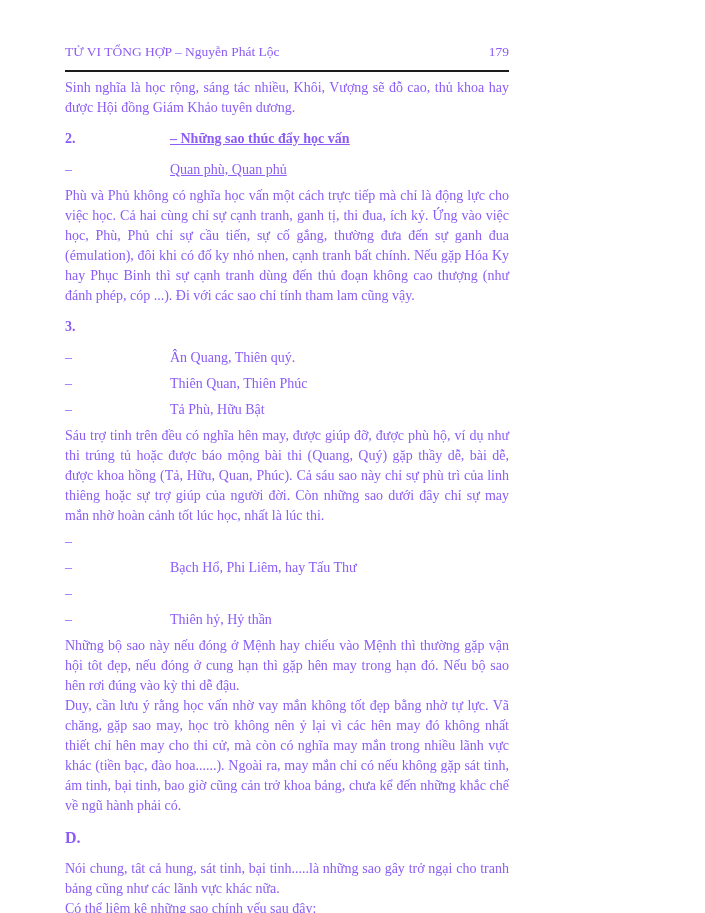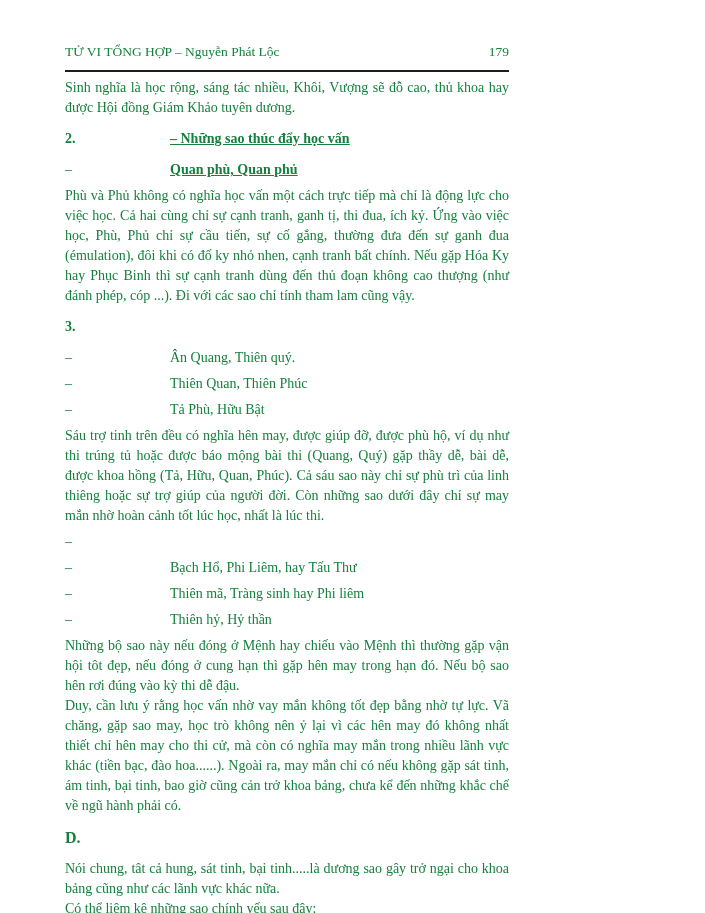--- a/index.html
+++ b/index.html
@@ -2,21 +2,21 @@
 <html lang="vi"><head>
 <meta charset="utf-8">
 <style>
   html, body { margin: 0; padding: 0; background: #ffffff; }
   .page {
     position: relative;
     width: 571px;
     height: 913px;
     box-sizing: border-box;
     background: #ffffff;
-    color: #15803d;
+    color: #8b5cf6;
     font-family: "Liberation Serif", "DejaVu Serif", serif;
     padding: 44px 62px 0 65px;
     overflow: hidden;
   }
   .hdr {
     display: flex;
     justify-content: space-between;
     align-items: baseline;
     font-size: 13.5px;
     line-height: 16px;
@@ -28,21 +28,21 @@
   }
   .body { font-size: 14px; line-height: 20px; margin-top: 6px; }
   .block { margin: 0 0; }
   .paragraph { text-align: justify; }
   .heading, .list_item { display: flex; text-align: left; }
   .heading { margin: 11px 0; }
   .list_item { margin: 6px 0; }
   .label { flex: 0 0 105px; }
   .heading .label { font-weight: 700; }
   .heading .btext { font-weight: 700; text-decoration: underline; }
-  .emphasis .btext { font-weight: 700; }
+  .emphasis .btext { font-weight: 400; }
   .u { text-decoration: underline; }
   .heading.large { font-size: 16px; line-height: 21px; }
 </style>
 </head>
 <body>
 
 <div class="page">
   <div class="hdr">
     <span>TỬ VI TỔNG HỢP – Nguyễn Phát Lộc</span>
     <span>179</span>
@@ -77,31 +77,30 @@
       <div class="block paragraph">Sáu trợ tinh trên đều có nghĩa hên may, được giúp đỡ, được phù hộ, ví dụ như thi trúng tủ hoặc được báo mộng bài thi (Quang, Quý) gặp thầy dễ, bài dễ, được khoa hồng (Tả, Hữu, Quan, Phúc). Cả sáu sao này chỉ sự phù trì của linh thiêng hoặc sự trợ giúp của người đời. Còn những sao dưới đây chỉ sự may mắn nhờ hoàn cảnh tốt lúc học, nhất là lúc thi.</div>
       <div class="block list_item">
         <span class="label">–</span>
       </div>
       <div class="block list_item">
         <span class="label">–</span>
         <span class="btext"><span>Bạch Hổ, Phi Liêm, hay Tấu Thư</span></span>
       </div>
       <div class="block list_item">
         <span class="label">–</span>
-        <span class="btext"><span>Thiên mã, Tràng sinh hay Phi liêm</span></span>
       </div>
       <div class="block list_item">
         <span class="label">–</span>
         <span class="btext"><span>Thiên hỷ, Hỷ thần</span></span>
       </div>
       <div class="block paragraph">Những bộ sao này nếu đóng ở Mệnh hay chiếu vào Mệnh thì thường gặp vận hội tôt đẹp, nếu đóng ở cung hạn thì gặp hên may trong hạn đó. Nếu bộ sao hên rơi đúng vào kỳ thi dễ đậu.</div>
       <div class="block paragraph">Duy, cần lưu ý rằng học vấn nhờ vay mắn không tốt đẹp bằng nhờ tự lực. Vã chăng, gặp sao may, học trò không nên ỷ lại vì các hên may đó không nhất thiết chỉ hên may cho thi cử, mà còn có nghĩa may mắn trong nhiều lãnh vực khác (tiền bạc, đào hoa......). Ngoài ra, may mắn chỉ có nếu không gặp sát tinh, ám tinh, bại tinh, bao giờ cũng cản trở khoa bảng, chưa kể đến những khắc chế về ngũ hành phải có.</div>
       <div class="block heading large">
         <span class="label">D.</span>
       </div>
-      <div class="block paragraph">Nói chung, tât cả hung, sát tinh, bại tinh.....là dương sao gây trở ngại cho khoa bảng cũng như các lãnh vực khác nữa.</div>
+      <div class="block paragraph">Nói chung, tât cả hung, sát tinh, bại tinh.....là những sao gây trở ngại cho tranh bảng cũng như các lãnh vực khác nữa.</div>
       <div class="block paragraph">Có thể liêm kê những sao chính yếu sau đây:</div>
       <div class="block list_item emphasis">
         <span class="label">–</span>
         <span class="btext"><span class="u">Triệt</span></span>
       </div>
     </div>
 </div>
 
 </body></html>

